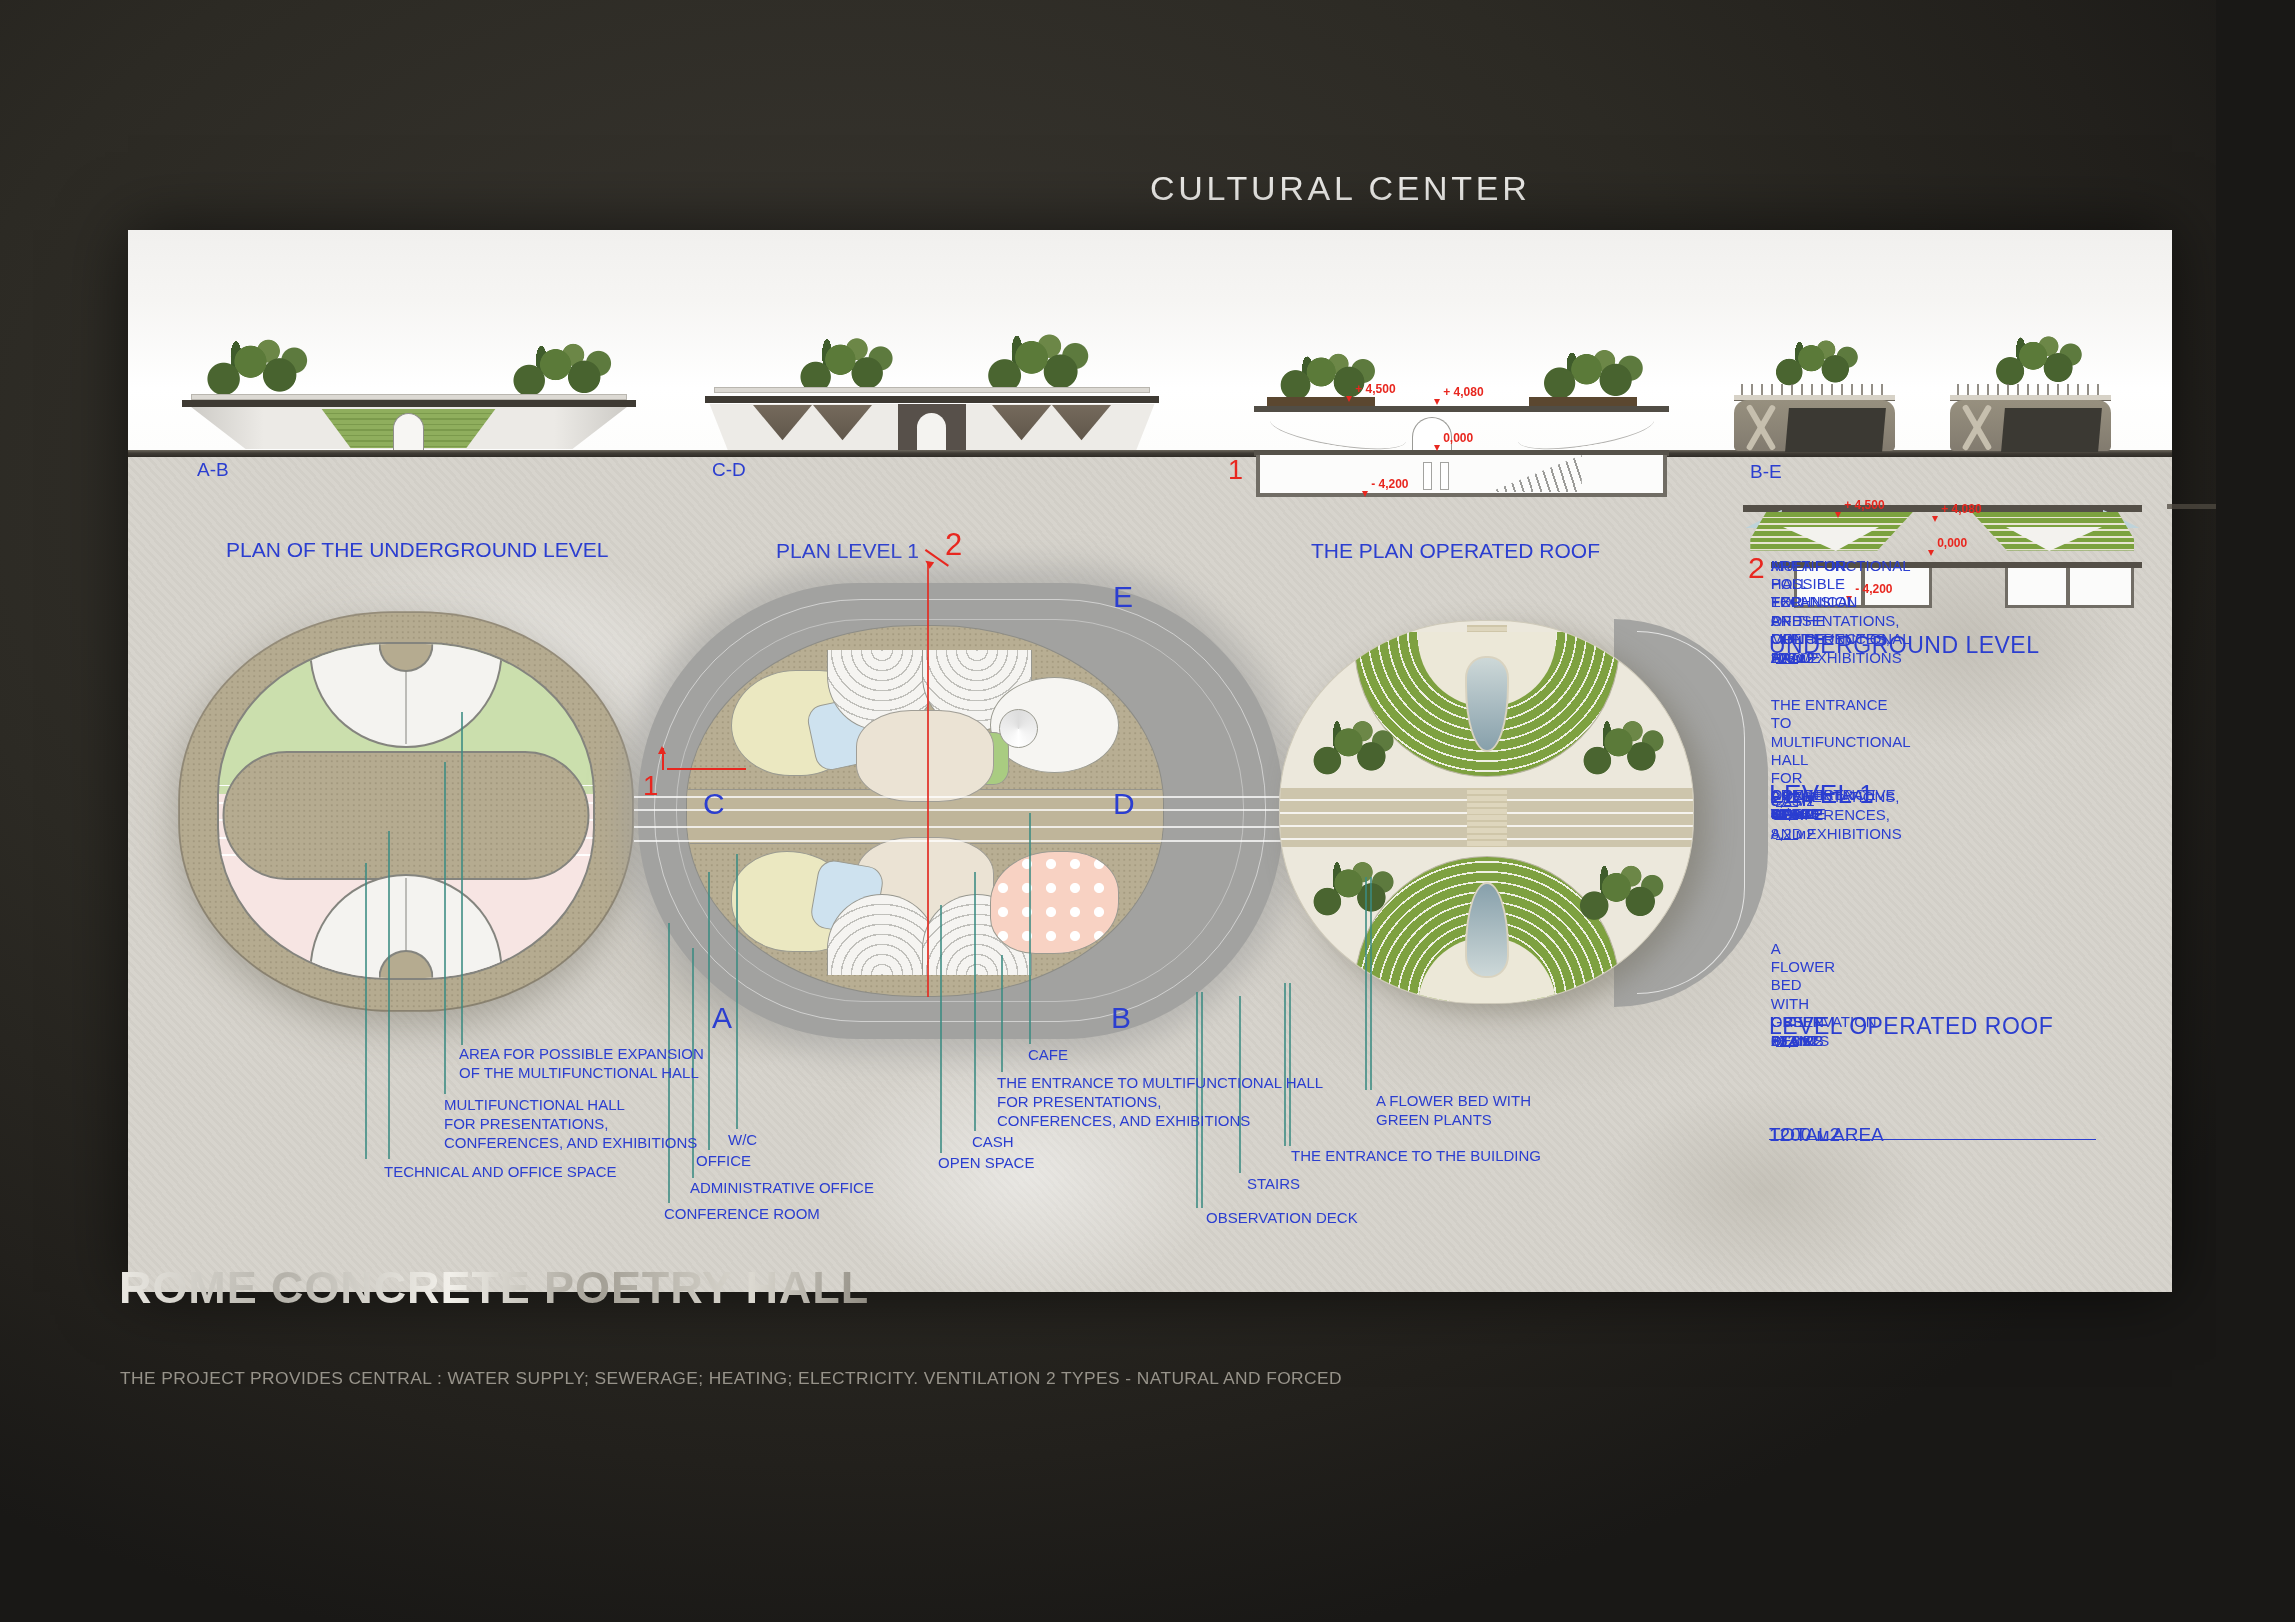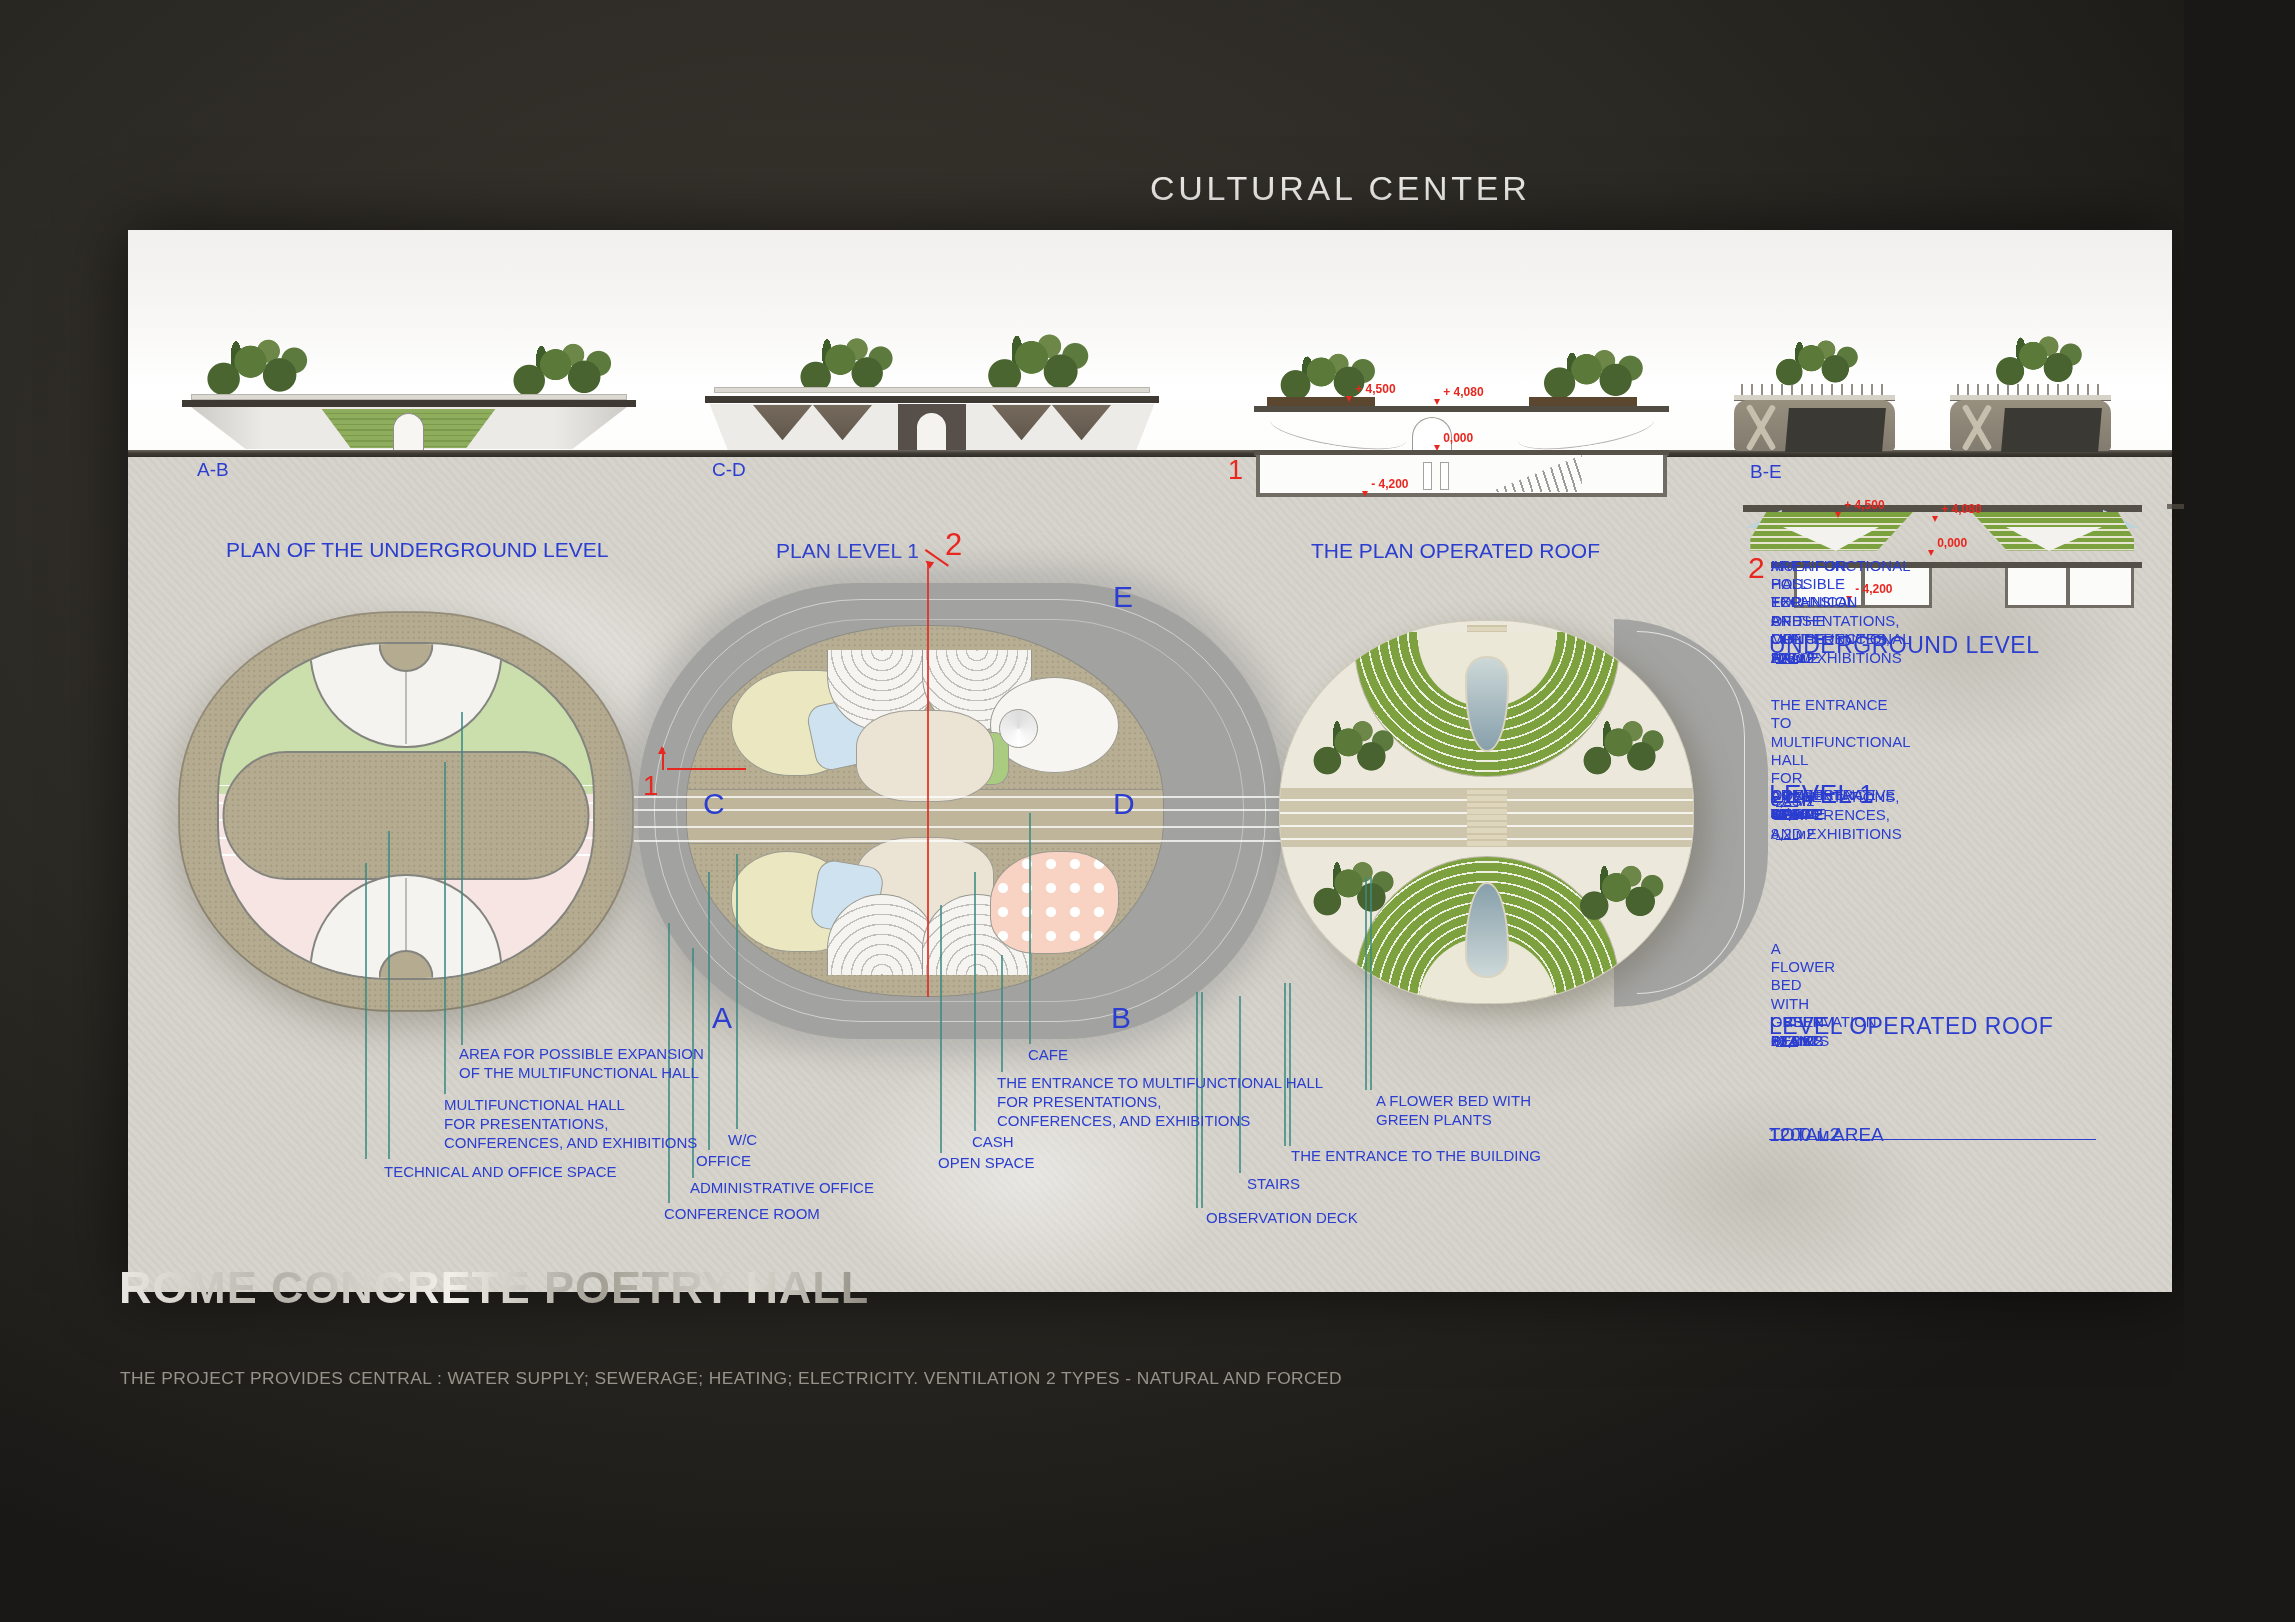--- a/index.html
+++ b/index.html
@@ -1,18 +1,18 @@
 <!DOCTYPE html>
 <html style="font-size:14.7px"><head>
 <meta charset="utf-8">
 <style>
   html,body{margin:0;padding:0;background:#191816;}
   #stage{position:relative;width:2184px;height:1623px;overflow:hidden;
     font-family:"Liberation Sans",sans-serif;
-    background:radial-gradient(1653px 1194px at 38% 30%, #3a3731, #2c2a24 55%, #22201c 82%, #191816);}
+    background:radial-gradient(1653px 1194px at 38% 30%, #3a3731, #2c2a24 55%, #22201c 82%, #191816);padding-left:32px;}
   #stage *{position:absolute;box-sizing:border-box;}
   .txt{white-space:pre-line;}
   
   .cultural{left:1150px;top:169px;color:#efeeeb;font-size:34px;letter-spacing:3.7px;font-weight:400;}
   .piazza{left:1554px;top:134px;font-size:79px;font-weight:700;letter-spacing:-0.9px;line-height:1;
     background:linear-gradient(100deg,#cdc8ba 0%,#8f8878 16%,#d8d4c8 30%,#7a7260 46%,#b3a177 58%,#e4dfd4 72%,#6f6a5e 86%,#c2bdad 100%);
     -webkit-background-clip:text;background-clip:text;color:transparent;}
   
   .board{left:128px;top:230px;width:2044px;height:1062px;box-shadow:0 0 64px rgba(0,0,0,.6);}
   .sky{left:128px;top:230px;width:2044px;height:220px;

